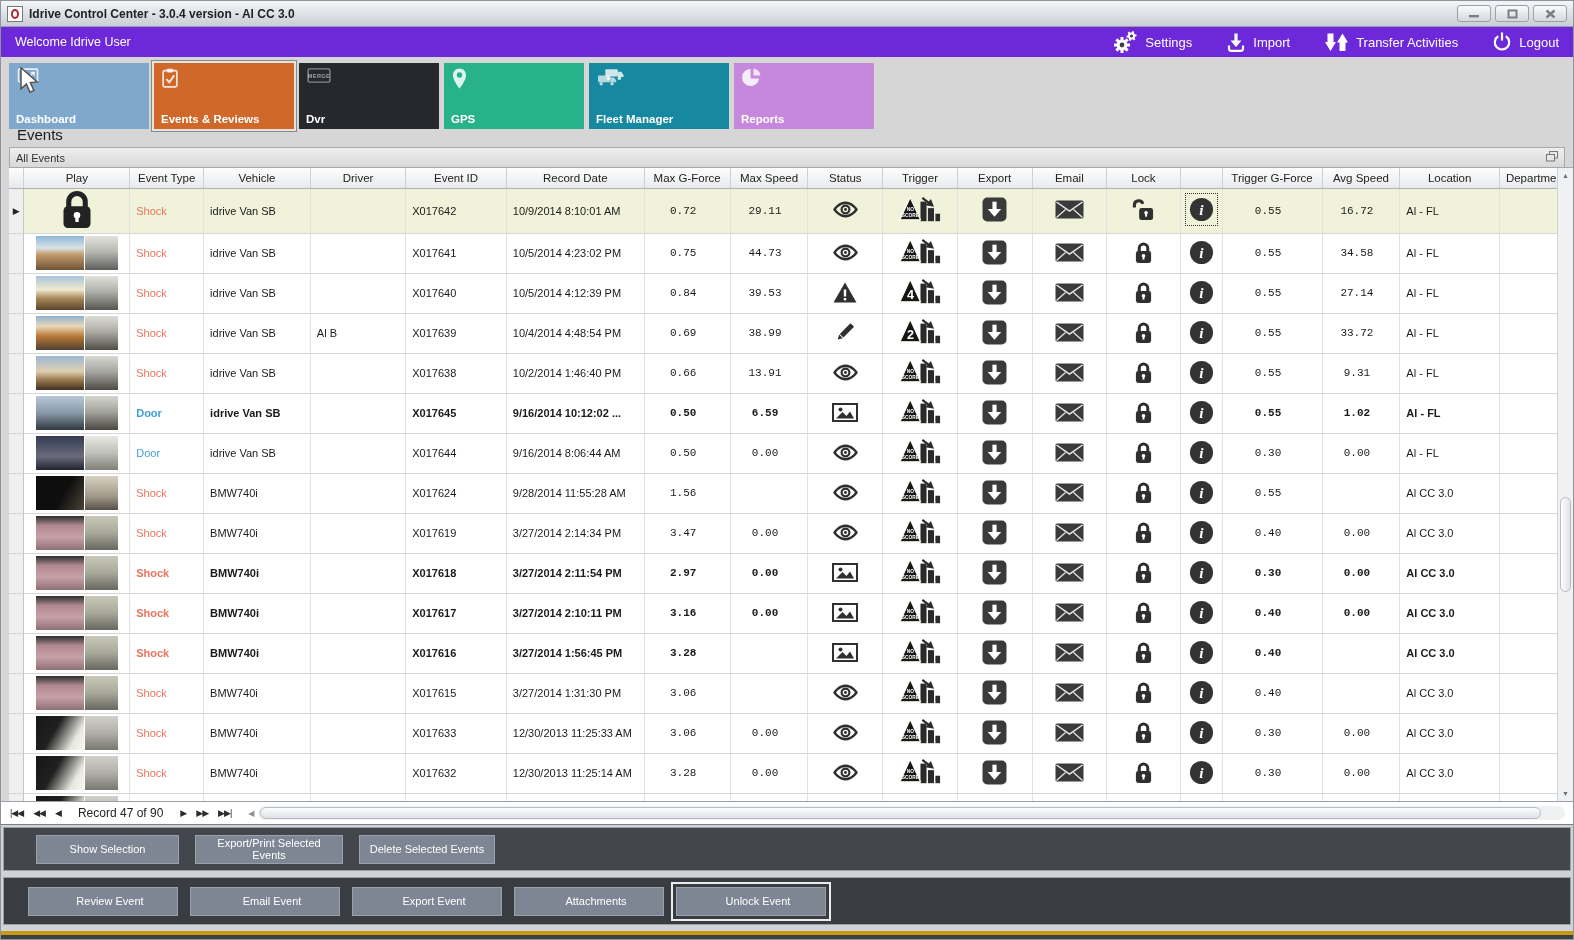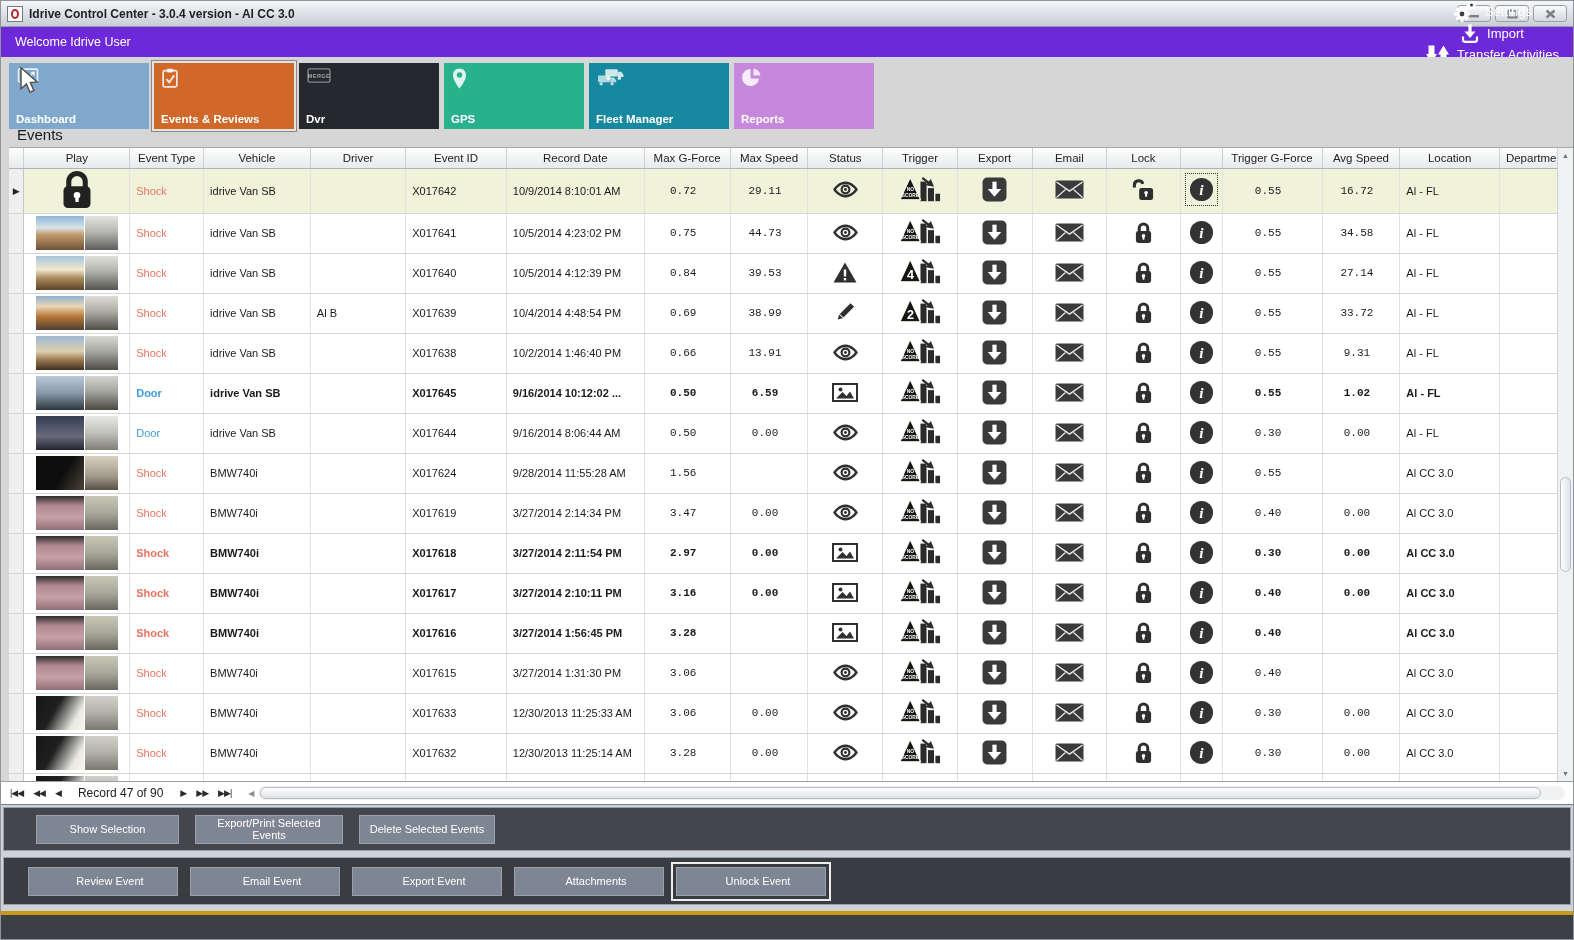--- a/index.html
+++ b/index.html
@@ -139,21 +139,21 @@
       </span>
     <span class="win-btn">
         <svg width="11" height="10">
           <path d="M1.5 1.5 L9.5 8.5 M9.5 1.5 L1.5 8.5" stroke="#7a7f86" stroke-width="2.4"></path>
         </svg>
       </span>
   </div>
 
   <div class="topbar">
     <span class="welcome">Welcome Idrive User</span>
-    <div id="top-actions" style="display:flex;align-items:center;flex-direction:column;">
+    <div id="top-actions" style="display:flex;align-items:center;">
         <div class="top-action">
           <span class="ta-icon">
             <svg width="26" height="24" viewBox="0 0 26 24" fill="#fff">
               <g transform="translate(10,15)">
                 <rect x="-1.5" y="-8" width="3" height="4.2" transform="rotate(0)"></rect>
                 <rect x="-1.5" y="-8" width="3" height="4.2" transform="rotate(45)"></rect>
                 <rect x="-1.5" y="-8" width="3" height="4.2" transform="rotate(90)"></rect>
                 <rect x="-1.5" y="-8" width="3" height="4.2" transform="rotate(135)"></rect>
                 <rect x="-1.5" y="-8" width="3" height="4.2" transform="rotate(180)"></rect>
                 <rect x="-1.5" y="-8" width="3" height="4.2" transform="rotate(225)"></rect>
@@ -260,20 +260,27 @@
         <span class="t-icon"><svg width="19" height="19" viewBox="0 0 20 20" fill="rgba(255,255,255,.85)">
             <path d="M9 11 V1 A9 9 0 1 0 18 11 Z"></path>
             <path d="M12 8 V0.5 A8 8 0 0 1 19.5 8 Z" opacity=".9"></path>
           </svg></span>
         <div class="t-label">Reports</div>
       </div>
     </div>
 
   <div class="page-title">Events</div>
 
+  <div class="group-bar">
+    <span class="gb-label">All Events</span>
+    <span><svg width="12" height="11" viewBox="0 0 12 11">
+          <rect x="3.5" y="0.5" width="8" height="6.5" fill="#e8e8e8" stroke="#777"></rect>
+          <rect x="0.5" y="3.5" width="8" height="6.5" fill="#e8e8e8" stroke="#777"></rect>
+        </svg></span>
+  </div>
 
   <div class="grid-wrap">
     <table class="grid" id="grid-table">
       <colgroup id="grid-colgroup">
           <col style="width: 15px;">
           <col style="width: 106px;">
           <col style="width: 74px;">
           <col style="width: 107px;">
           <col style="width: 96px;">
           <col style="width: 101px;">

